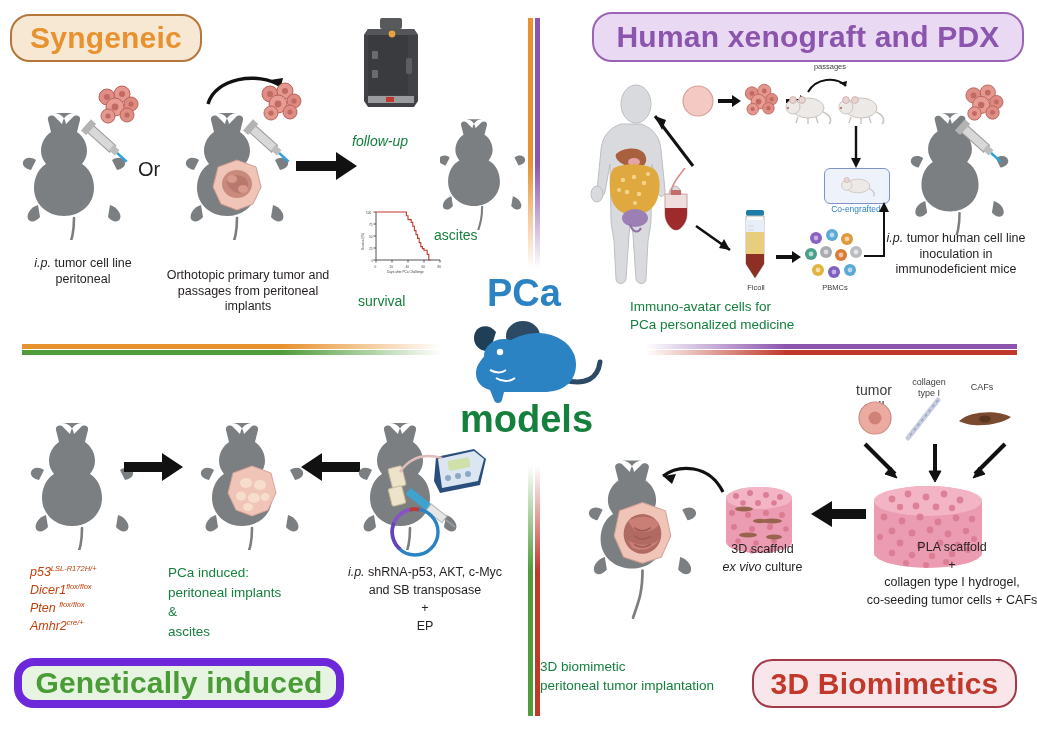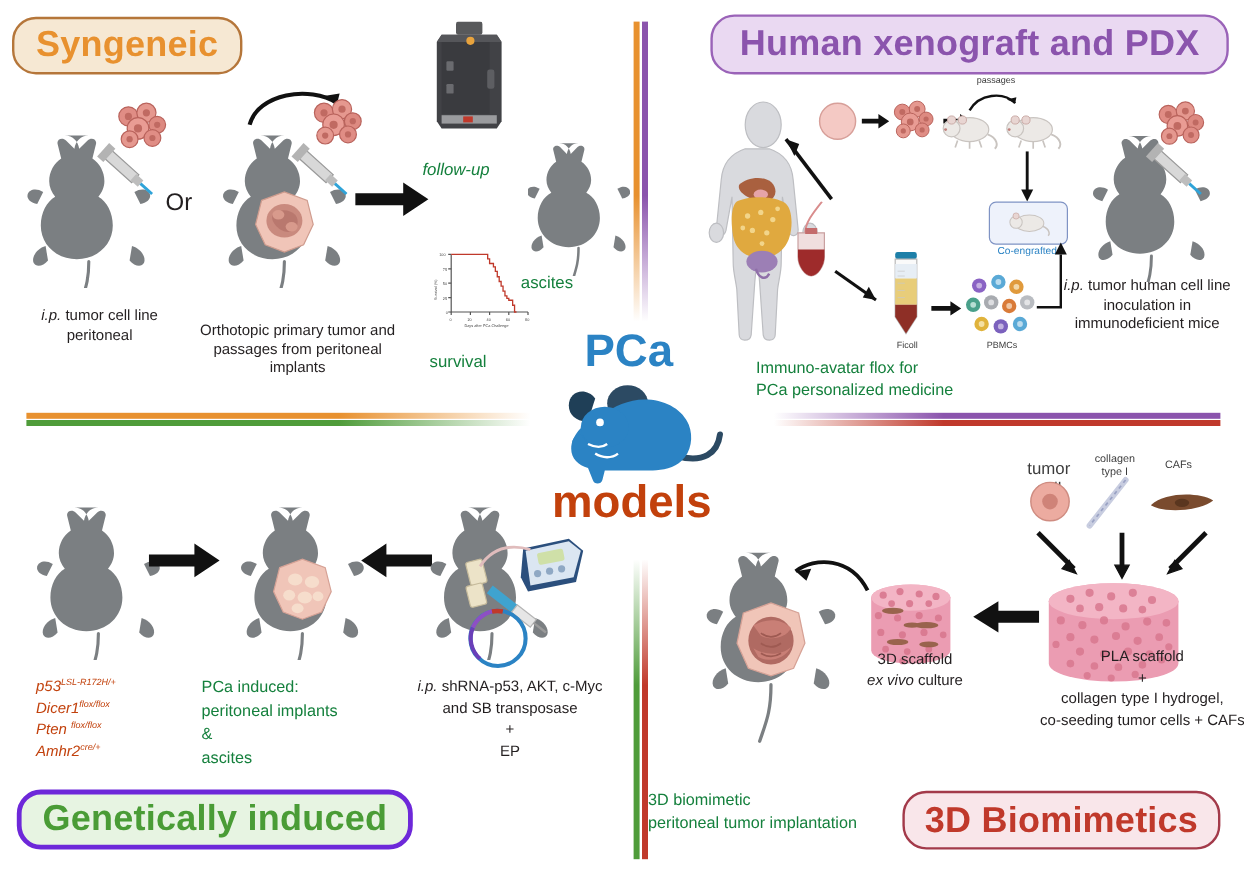--- a/index.html
+++ b/index.html
@@ -16,21 +16,21 @@
   #title-syngeneic{
     left:10px;top:14px;width:192px;height:48px;
     background:#f6e8d3;border:2px solid #b5763a;color:#e8912f;font-size:30px;
   }
   #title-xenograft{
     left:592px;top:12px;width:432px;height:50px;
     background:#ead9f2;border:2px solid #9a63b8;color:#8b54ad;font-size:30px;
   }
   #title-genetic{
     left:14px;top:658px;width:330px;height:50px;
-    background:#e7f4e2;border:4px solid #6d28d9;color:#4a9c36;font-size:30px;text-align:center;
+    background:#e7f4e2;border:8px solid #6d28d9;color:#4a9c36;font-size:30px;text-align:center;
   }
   #title-biomimetics{
     left:752px;top:659px;width:265px;height:49px;
     background:#f9e6ea;border:2px solid #a33a4a;color:#c0392b;font-size:30px;
   }
 
   
   .divh{position:absolute;height:5px;}
   .divv{position:absolute;width:5px;}
 
@@ -42,21 +42,21 @@
   .ital{font-style:italic;}
 
   
   .art{position:absolute;}
 
   
   .arrow-black{position:absolute;}
 
   
   #logo-pca{position:absolute;color:#2b83c4;font-weight:bold;font-size:38px;}
-  #logo-models{position:absolute;color:#c2410c;font-weight:bold;font-size:38px;}
+  #logo-models{position:absolute;color:#15803d;font-weight:bold;font-size:38px;}
 
   
   #survival-chart{position:absolute;left:360px;top:208px;width:86px;height:66px;}
   .sv-axis{stroke:#555;stroke-width:1;fill:none;}
   .sv-line{stroke:#c0392b;stroke-width:1.1;fill:none;}
   .sv-tick-lbl{font-size:3.2px;fill:#444;font-family:"Liberation Sans",sans-serif;}
 
   .genolist{position:absolute;font-size:12.5px;line-height:1.45;color:#c2410c;font-style:italic;white-space:nowrap;}
   .genolist sup{font-size:7.5px;font-style:italic;}
 </style>
@@ -434,21 +434,21 @@
     </g>
   </svg>
   <div class="cap-tiny" style="left:808px;top:283px;width:54px;">PBMCs</div>
 
   <svg class="art" style="left:862px;top:200px;" width="32" height="62" viewBox="0 0 32 62">
     <path d="M2 56 H22 V12" stroke="#111" stroke-width="2" fill="none"></path>
     <path d="M22 2 l-5 10 h10 z" fill="#111"></path>
   </svg>
 
   <div class="cap-blue" style="left:630px;top:298px;width:235px;">
-    <span>Immuno-avatar flox for</span><br>
+    <span>Immuno-avatar cells for</span><br>
     <span>PCa personalized medicine</span>
   </div>
 
   <svg class="art" style="left:910px;top:105px;" width="100" height="130" viewBox="0 0 105 135">
     <g fill="#7b7f82">
       <path d="M52 8 c-7 0 -11 5 -12 11 l-7 -7 c-3 -3 -8 -1 -7 3 l3 12 c-6 4 -10 11 -10 19 c0 5 2 9 5 13
                c-7 4 -12 13 -12 24 c0 16 13 28 30 28 c17 0 30 -12 30 -28 c0 -11 -5 -20 -12 -24 c3 -4 5 -8 5 -13
                c0 -8 -4 -15 -10 -19 l3 -12 c1 -4 -4 -6 -7 -3 l-7 7 c-1 -6 -5 -11 -12 -11 z"></path>
       <path d="M14 55 c-6 -4 -12 -2 -13 2 c-1 4 3 7 8 8 z"></path>
       <path d="M90 55 c6 -4 12 -2 13 2 c1 4 -3 7 -8 8 z"></path>

